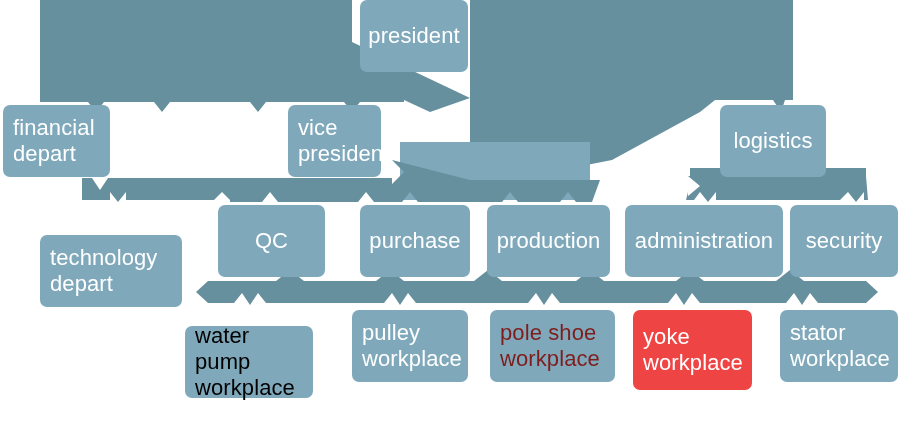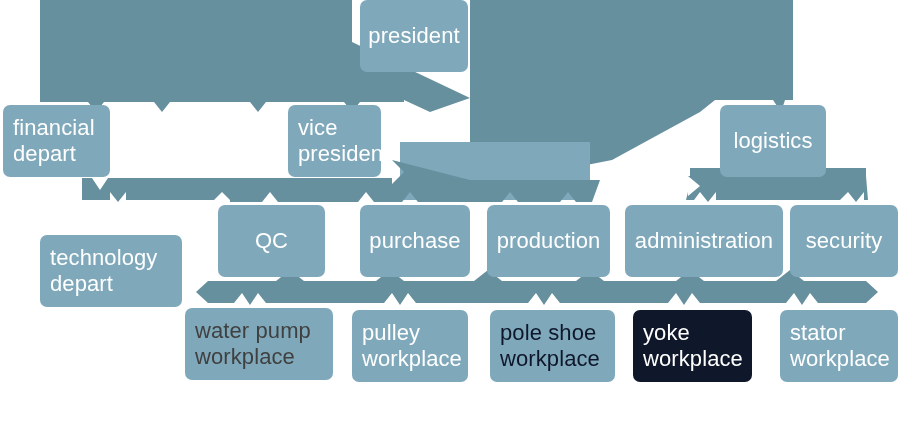--- a/index.html
+++ b/index.html
@@ -97,23 +97,23 @@
     <div class="node" style="left: 288px; top: 105px; width: 93px; height: 72px; background: rgb(127, 169, 187); color: rgb(255, 255, 255);">vice
 president</div>
     <div class="node center" style="left: 720px; top: 105px; width: 106px; height: 72px; background: rgb(127, 169, 187); color: rgb(255, 255, 255);">logistics</div>
     <div class="node" style="left: 40px; top: 205px; width: 142px; height: 72px; background: rgb(127, 169, 187); color: rgb(255, 255, 255); margin-top: 30px;">technology
 depart</div>
     <div class="node center" style="left: 218px; top: 205px; width: 107px; height: 72px; background: rgb(127, 169, 187); color: rgb(255, 255, 255);">QC</div>
     <div class="node center" style="left: 360px; top: 205px; width: 110px; height: 72px; background: rgb(127, 169, 187); color: rgb(255, 255, 255);">purchase</div>
     <div class="node center" style="left: 487px; top: 205px; width: 123px; height: 72px; background: rgb(127, 169, 187); color: rgb(255, 255, 255);">production</div>
     <div class="node center" style="left: 625px; top: 205px; width: 158px; height: 72px; background: rgb(127, 169, 187); color: rgb(255, 255, 255);">administration</div>
     <div class="node center" style="left: 790px; top: 205px; width: 108px; height: 72px; background: rgb(127, 169, 187); color: rgb(255, 255, 255);">security</div>
-    <div class="node" style="left: 185px; top: 308px; width: 148px; height: 72px; background: rgb(127, 169, 187); color: #404040;">water pump
+    <div class="node" style="left: 185px; top: 326px; width: 128px; height: 72px; background: rgb(127, 169, 187); color: #000000;">water pump
 workplace</div>
     <div class="node" style="left: 352px; top: 310px; width: 116px; height: 72px; background: rgb(127, 169, 187); color: rgb(255, 255, 255);">pulley
 workplace</div>
-    <div class="node" style="left: 490px; top: 310px; width: 125px; height: 72px; background: rgb(127, 169, 187); color: #0f172a;">pole shoe
+    <div class="node" style="left: 490px; top: 310px; width: 125px; height: 72px; background: rgb(127, 169, 187); color: #7f1d1d;">pole shoe
 workplace</div>
-    <div class="node" style="left: 633px; top: 310px; width: 119px; height: 72px; background: #0f172a; color: rgb(255, 255, 255);">yoke
+    <div class="node" style="left: 633px; top: 310px; width: 119px; height: 80px; background: #ef4444; color: rgb(255, 255, 255);">yoke
 workplace</div>
     <div class="node" style="left: 780px; top: 310px; width: 118px; height: 72px; background: rgb(127, 169, 187); color: rgb(255, 255, 255);">stator
 workplace</div>
   </div>
 
 </body></html>

